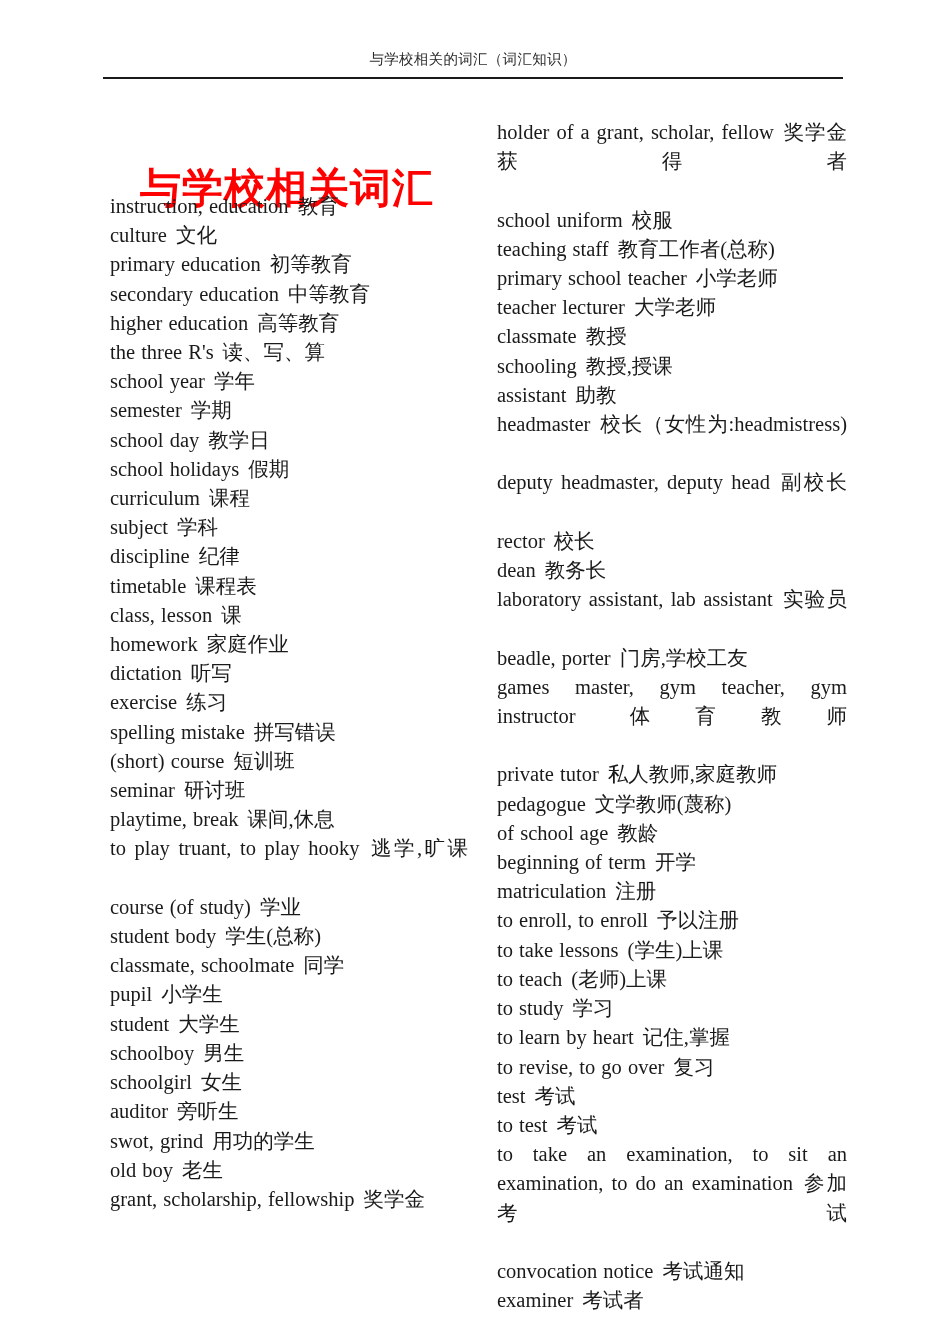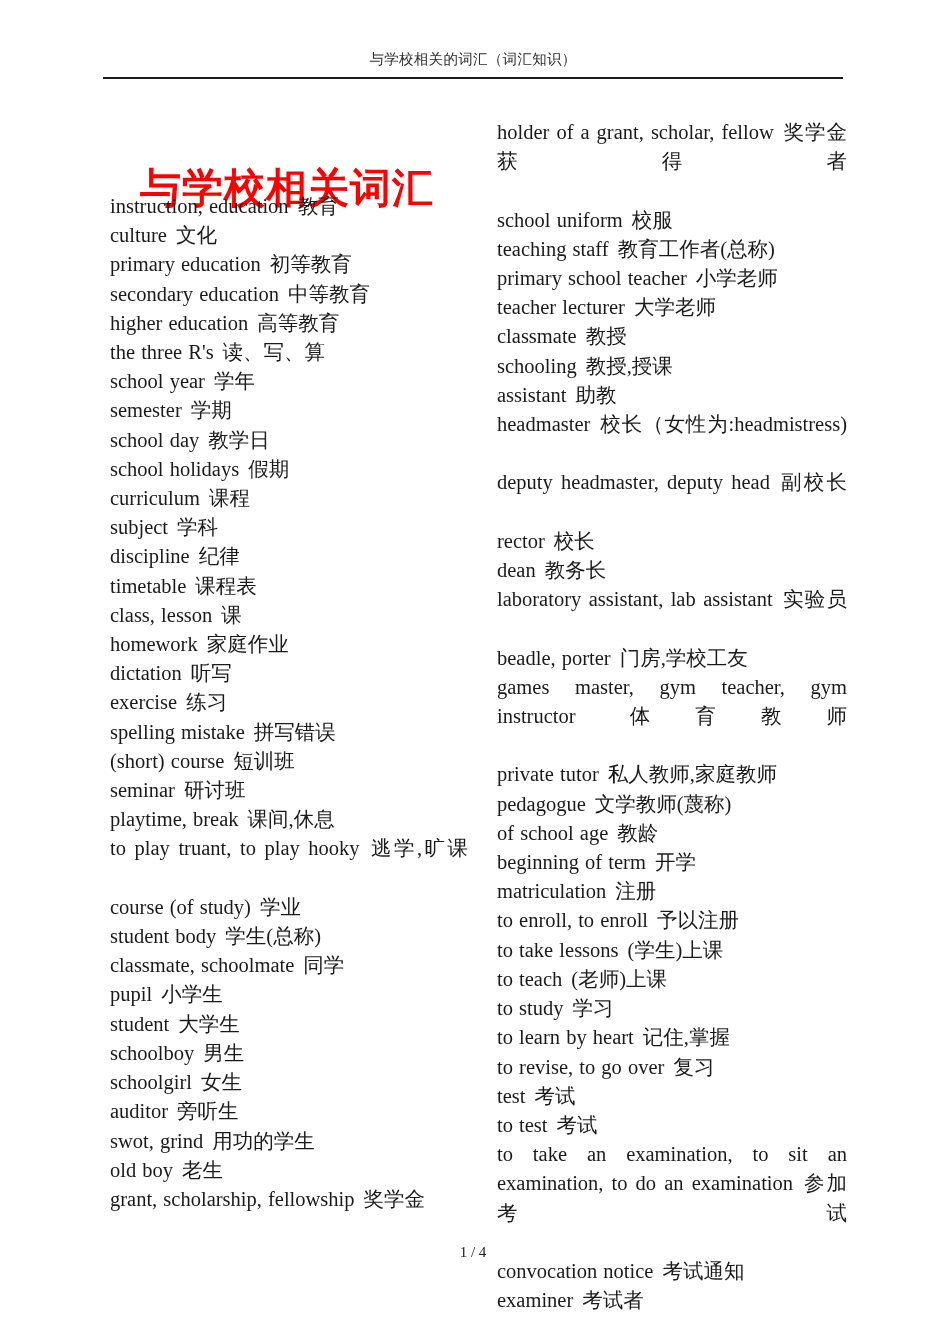--- a/index.html
+++ b/index.html
@@ -181,15 +181,14 @@
       <p class="entry"><span>to study</span><span class="gap"></span><span class="cn">学习</span></p>
       <p class="entry"><span>to learn by heart</span><span class="gap"></span><span class="cn">记住,掌握</span></p>
       <p class="entry"><span>to revise, to go over</span><span class="gap"></span><span class="cn">复习</span></p>
       <p class="entry"><span>test</span><span class="gap"></span><span class="cn">考试</span></p>
       <p class="entry"><span>to test</span><span class="gap"></span><span class="cn">考试</span></p>
       <p class="entry wrap"><span>to take an examination, to sit an examination, to do an examination</span><span class="gap"></span><span class="cn">参加考试</span></p>
       <p class="entry"><span>convocation notice</span><span class="gap"></span><span class="cn">考试通知</span></p>
       <p class="entry"><span>examiner</span><span class="gap"></span><span class="cn">考试者</span></p>
     </div>
 
-  <div class="footer">1 / 4</div>
 
 </div>
 
 </body></html>

